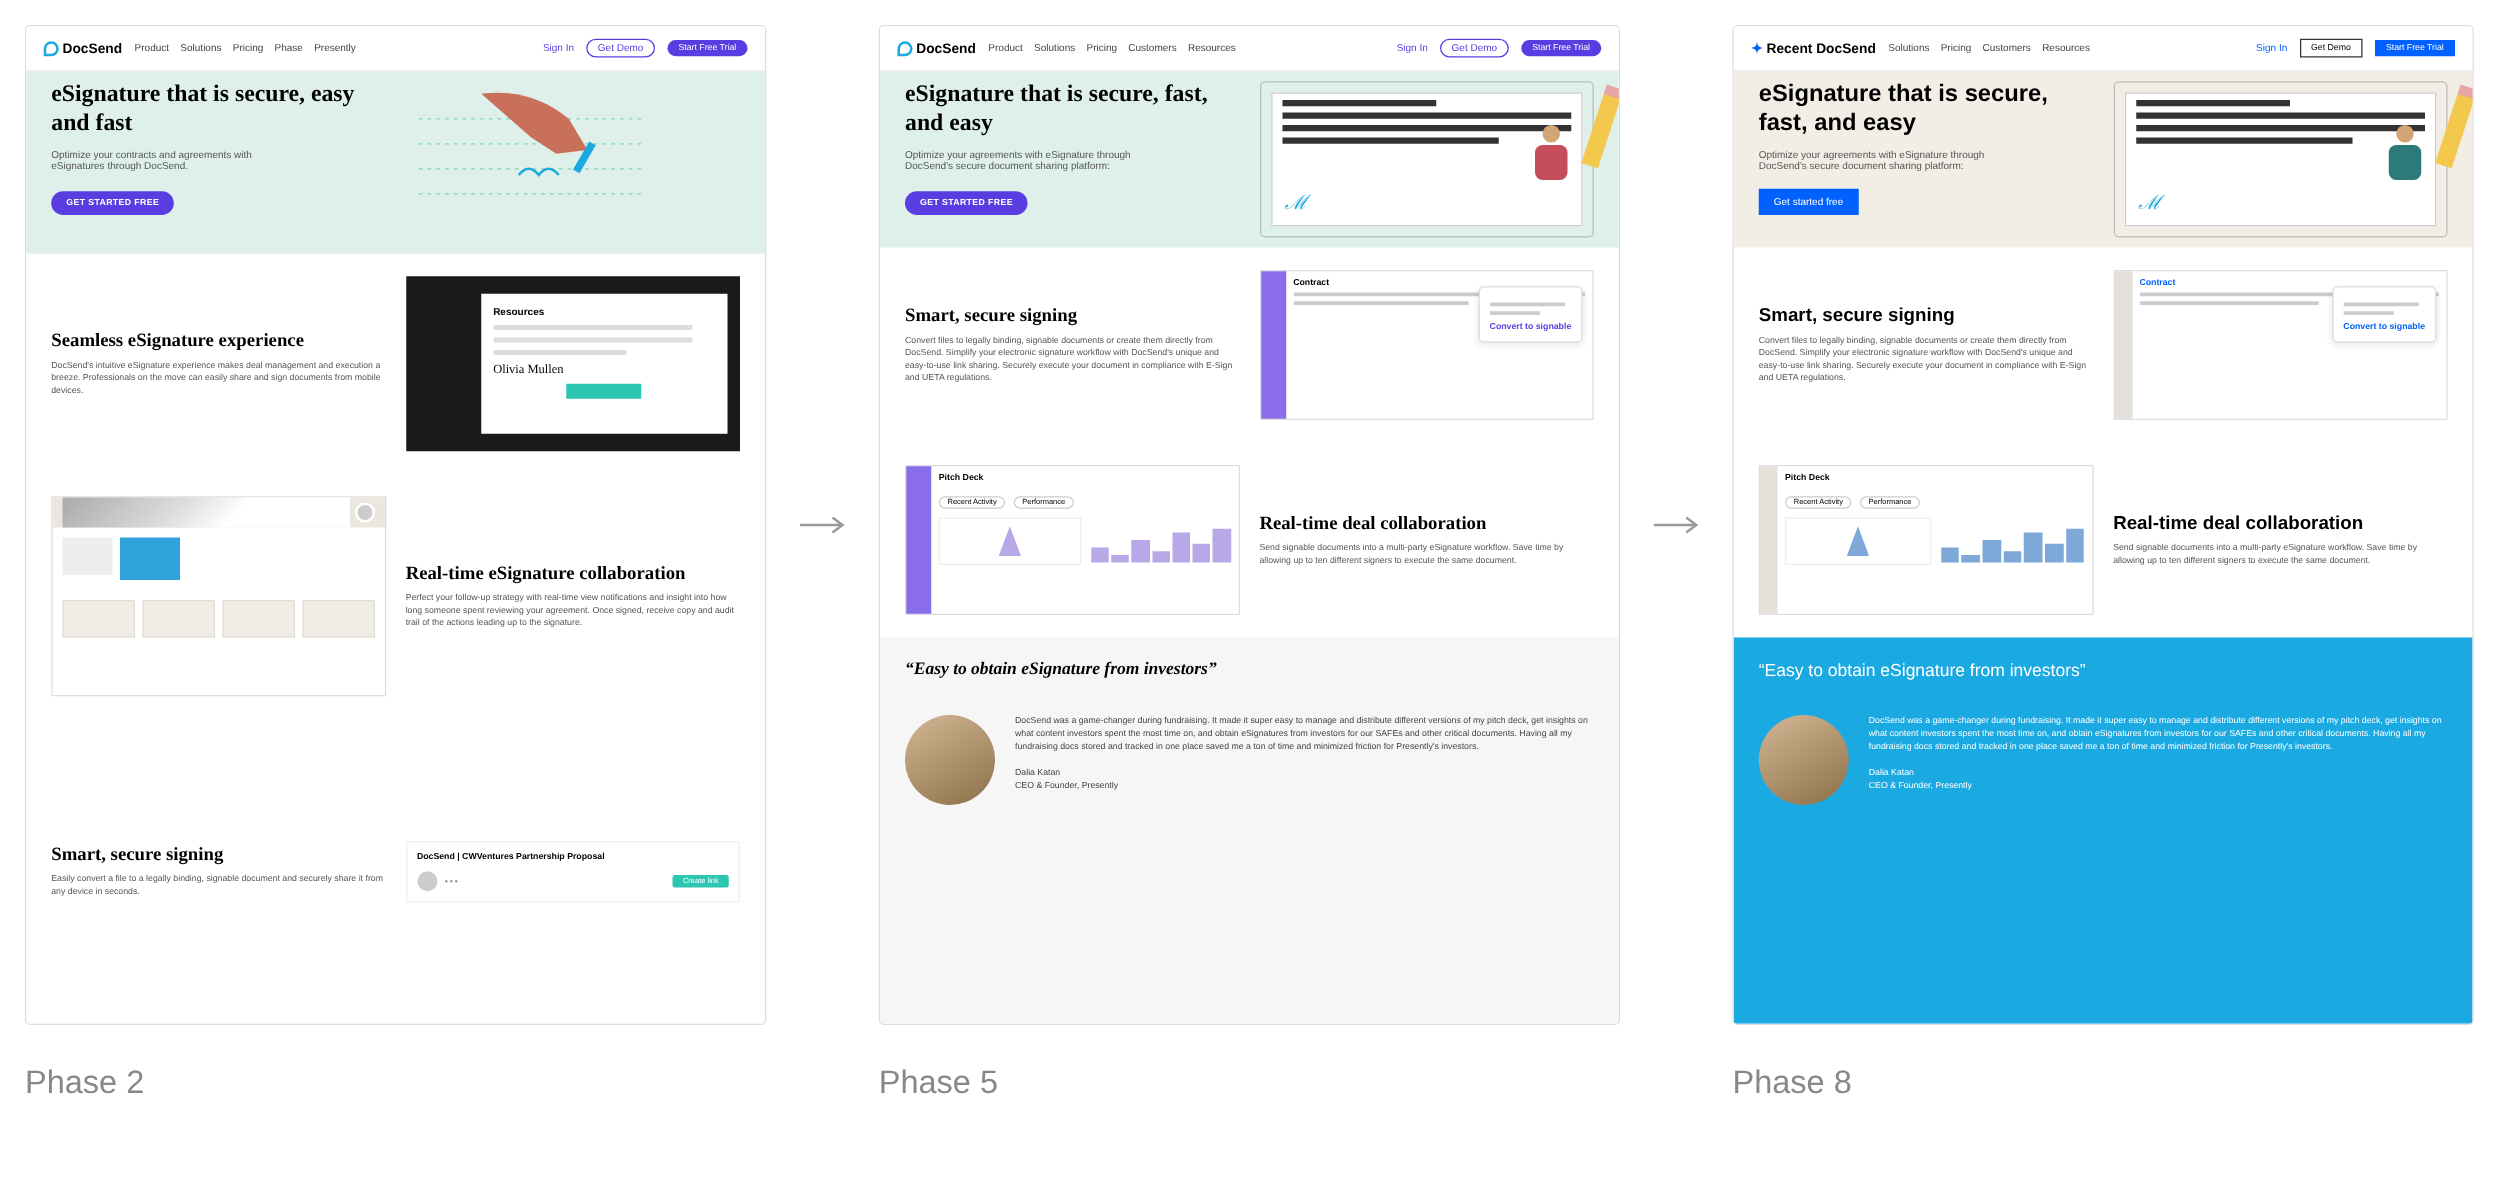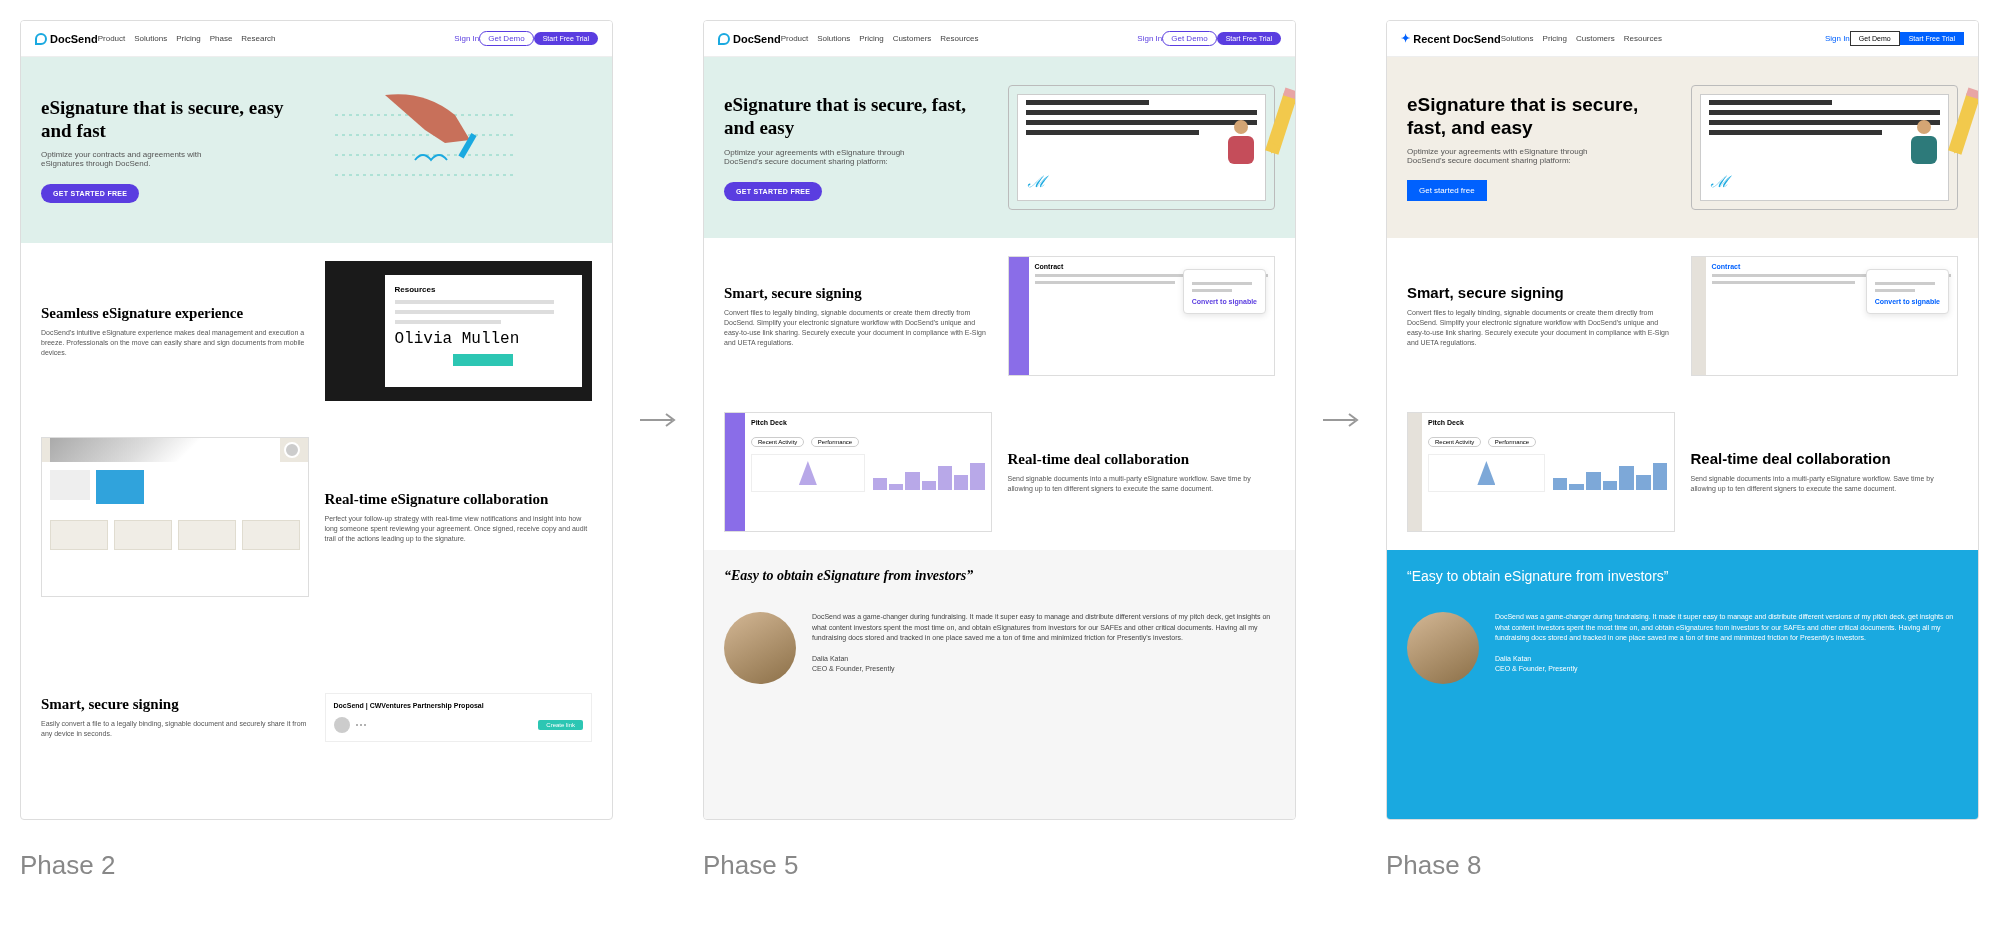--- a/index.html
+++ b/index.html
@@ -2,31 +2,31 @@
 <html><head>
 <meta charset="utf-8">
 <style>
   *{box-sizing:border-box;margin:0;padding:0}
   body{font-family:-apple-system,BlinkMacSystemFont,'Segoe UI',sans-serif;background:#fff;padding:20px}
   .phases{display:flex;align-items:flex-start;justify-content:space-between;gap:20px}
   .arrow{width:50px;height:800px;display:flex;align-items:center;justify-content:center;flex:0 0 50px}
   .arrow svg{width:40px;height:20px}
   .phase-col{flex:1 1 0;display:flex;flex-direction:column;gap:30px}
   .card{border:1px solid #ddd;border-radius:4px;overflow:hidden;background:#fff;display:flex;flex-direction:column;height:800px}
-  .nav{display:flex;align-items:center;padding:10px 14px;gap:0;background:#fff;border-bottom:1px solid #eee;font-size:8px}
+  .nav{display:flex;align-items:center;padding:10px 14px;gap:10px;background:#fff;border-bottom:1px solid #eee;font-size:8px}
   .nav .brand{font-weight:700;font-size:11px;display:flex;align-items:center;gap:3px}
   .brand-icon{width:12px;height:12px;border:2px solid #1aa9e0;border-radius:50% 50% 50% 0}
   .nav .navlinks{display:flex;gap:9px;color:#444}
   .nav .spacer{flex:1}
   .nav .signin{color:#5a3de0}
   .nav .btn-o{border:1px solid #5a3de0;color:#5a3de0;border-radius:12px;padding:2px 8px}
   .nav .btn-p{background:#5a3de0;color:#fff;border-radius:12px;padding:3px 9px;font-size:7px}
   .nav .btn-o2{border:1px solid #333;padding:3px 8px;font-size:7px}
   .nav .btn-p2{background:#0061fe;color:#fff;padding:3px 9px;font-size:7px}
-  .hero{padding:28px 20px;display:flex;gap:16px;align-items:center}
+  .hero{padding:8px 20px;display:flex;gap:16px;}
   .hero-mint{background:#dff0eb}
   .hero-cream{background:#f2eee6}
   .hero-left{flex:1}
   .hero h1{font-family:Georgia,serif;font-size:19px;line-height:1.2;font-weight:700;margin-bottom:8px}
   .hero p{font-size:8px;color:#555;margin-bottom:14px;max-width:200px}
   .cta-purple{display:inline-block;background:#5a3de0;color:#fff;padding:6px 12px;border-radius:14px;font-size:7px;font-weight:700;letter-spacing:.3px}
   .cta-blue{display:inline-block;background:#0061fe;color:#fff;padding:6px 12px;font-size:8px}
   .hero-illus{flex:1}
   .illus-box{width:100%;height:125px;border:1px solid #bbb;border-radius:4px;position:relative}
   .sec{padding:18px 20px;display:flex;gap:16px;align-items:center}
@@ -90,21 +90,21 @@
   <div class="nav">
     <span class="brand">
             <span class="brand-icon"></span>
             <span>DocSend</span>
           </span>
     <span class="navlinks">
       <span>Product</span>
       <span>Solutions</span>
       <span>Pricing</span>
       <span>Phase</span>
-      <span>Research</span>
+      <span>Presently</span>
     </span>
     <span class="spacer"></span>
     <span class="signin">Sign In</span>
     <span class="btn-o">Get Demo</span>
     <span class="btn-p">Start Free Trial</span>
   </div>
   <div class="hero hero-mint">
     <div class="hero-left">
       <h1>eSignature that is secure, easy and fast</h1>
       <p>Optimize your contracts and agreements with eSignatures through DocSend.</p>
@@ -129,21 +129,21 @@
       <h2>Seamless eSignature experience</h2>
       <p>DocSend's intuitive eSignature experience makes deal management and execution a breeze. Professionals on the move can easily share and sign documents from mobile devices.</p>
     </div>
     <div class="sec-r">
       <div class="panel-dark">
         <div class="light">
           <div style="font-size:8px;font-weight:700;margin-bottom:6px">Resources</div>
           <div class="line" style="width:90%"></div>
           <div class="line" style="width:90%"></div>
           <div class="line" style="width:60%"></div>
-          <div style="font-family:Liberation Mono, monospace;font-size:16px;margin-top:4px">Olivia Mullen</div>
+          <div style="font-family:Liberation Serif, serif;font-size:10px;margin-top:4px">Olivia Mullen</div>
           <div class="teal-btn"></div>
         </div>
       </div>
     </div>
   </div>
   <div class="sec">
     <div class="sec-l">
       <div class="browser">
         <div class="top">
                 <div class="desk-img" style="height:24px"></div>

